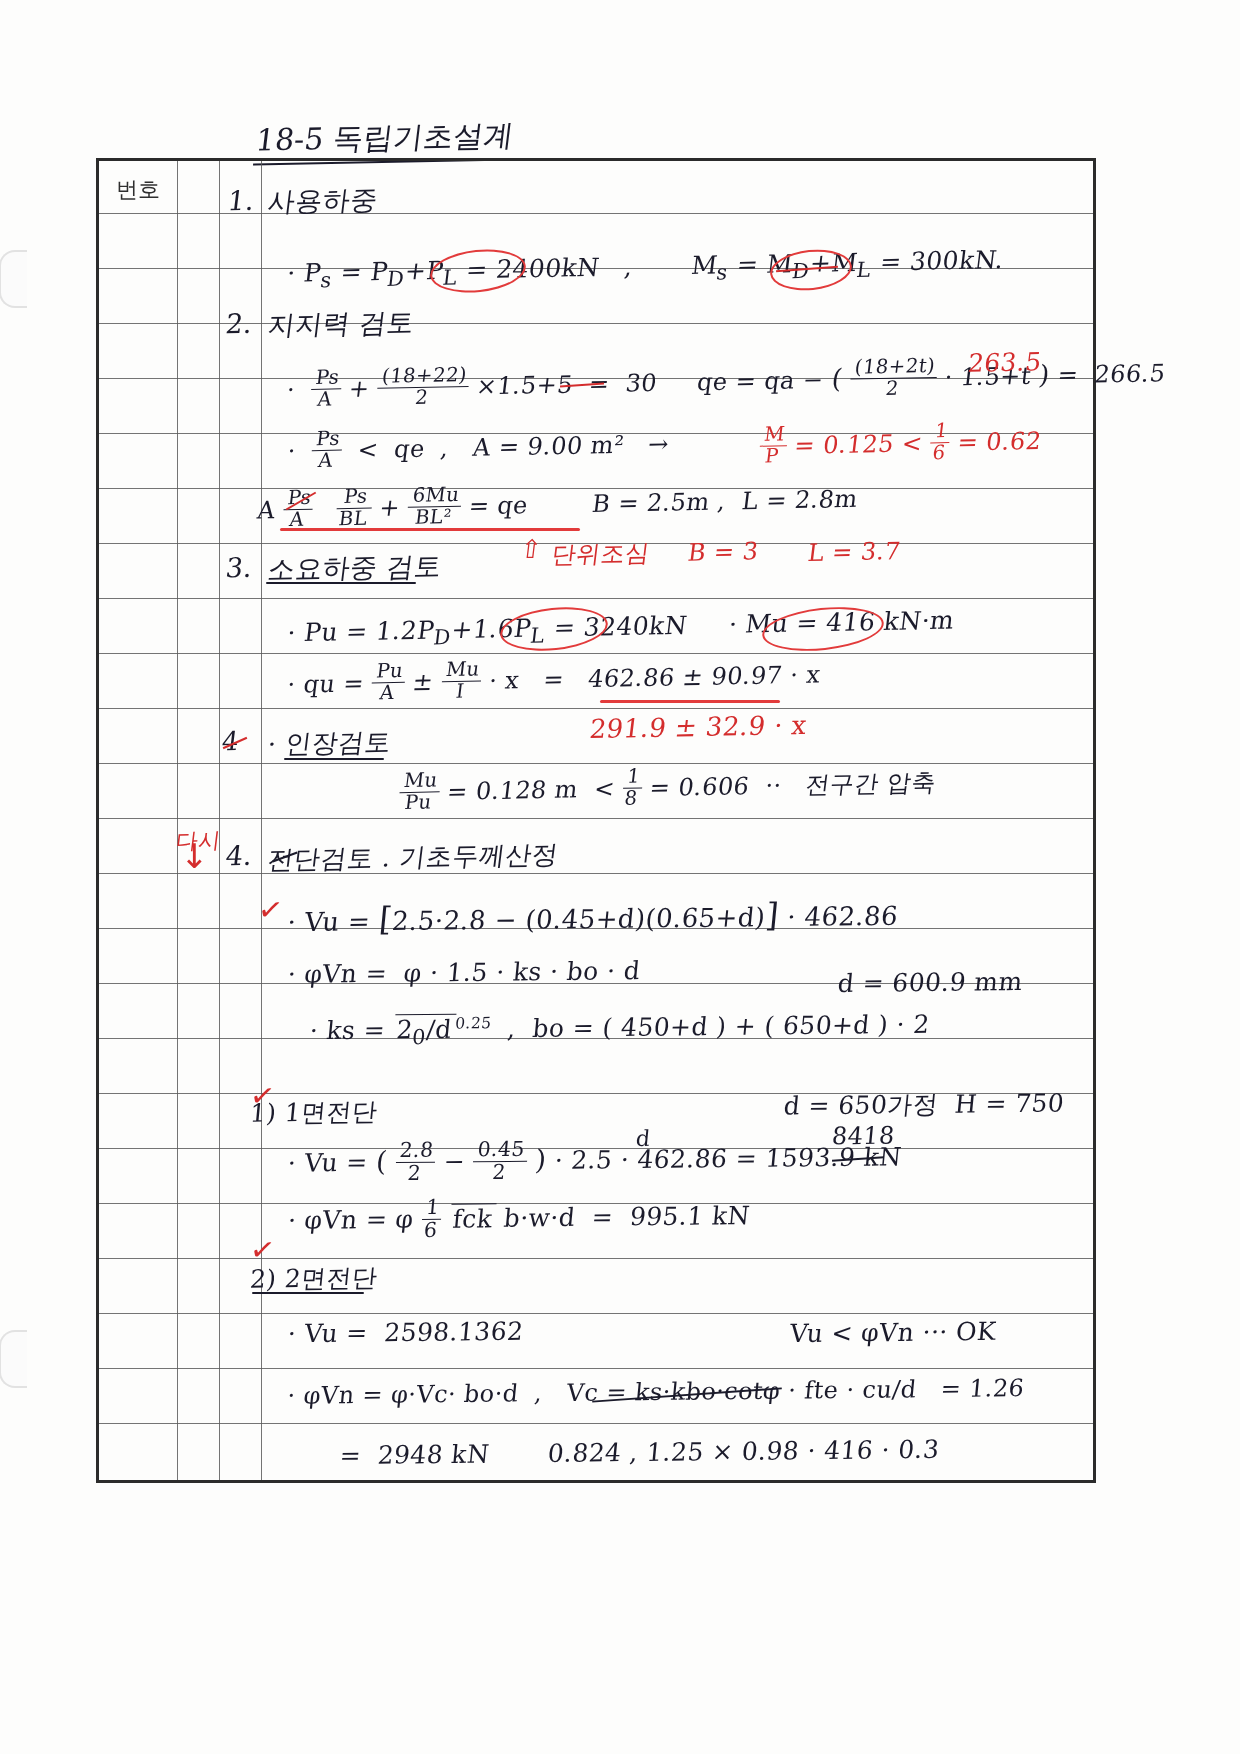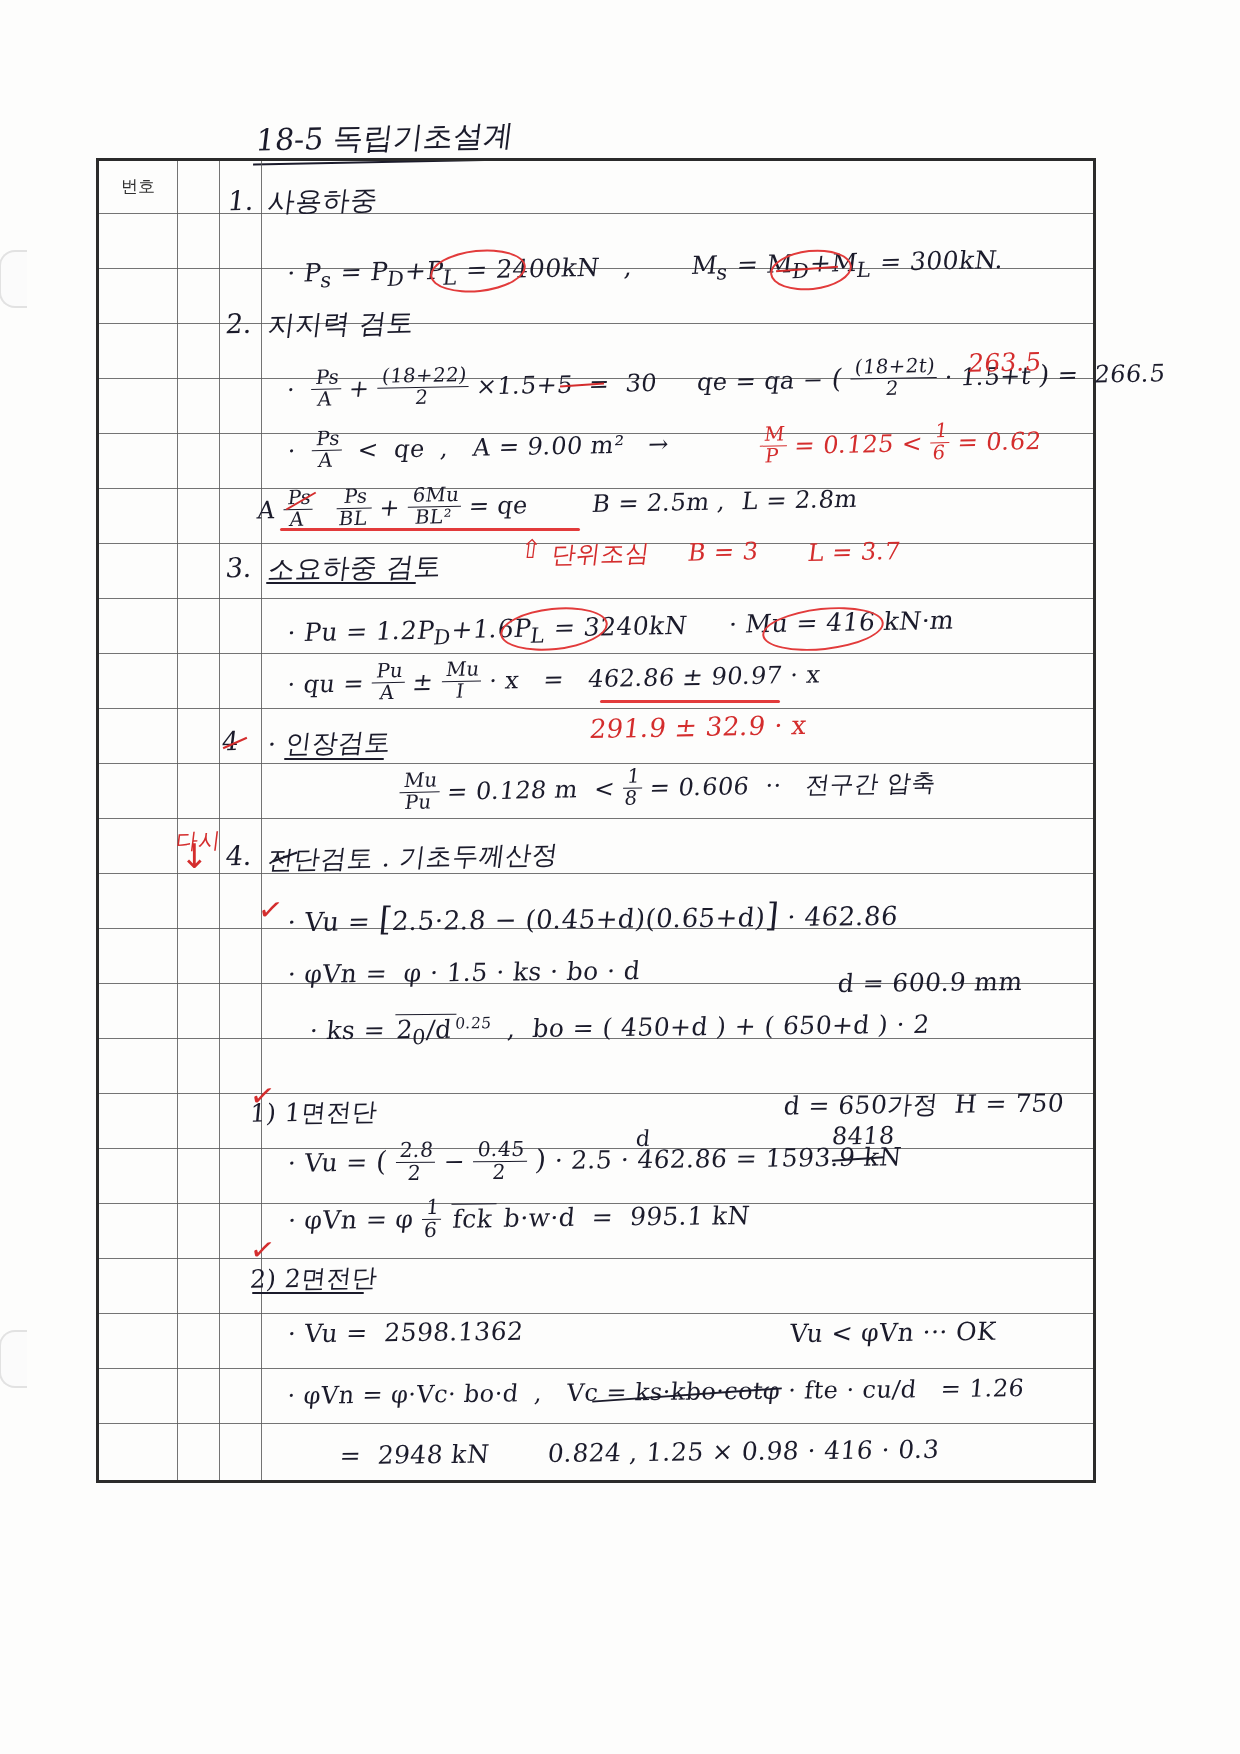--- a/index.html
+++ b/index.html
@@ -64,21 +64,21 @@
     opacity: .85;
   }
 
   .numhdr {
     position: absolute;
     left: 8px;
     top: 14px;
     width: 62px;
     text-align: center;
     font-family: "DejaVu Sans", sans-serif;
-    font-size: 17px;
+    font-size: 22px;
     color: #2f2f2f;
   }
 
   
   .hw {
     position: absolute;
     font-family: "DejaVu Serif", serif;
     color: #1b1b2b;
     white-space: nowrap;
     letter-spacing: .4px;

